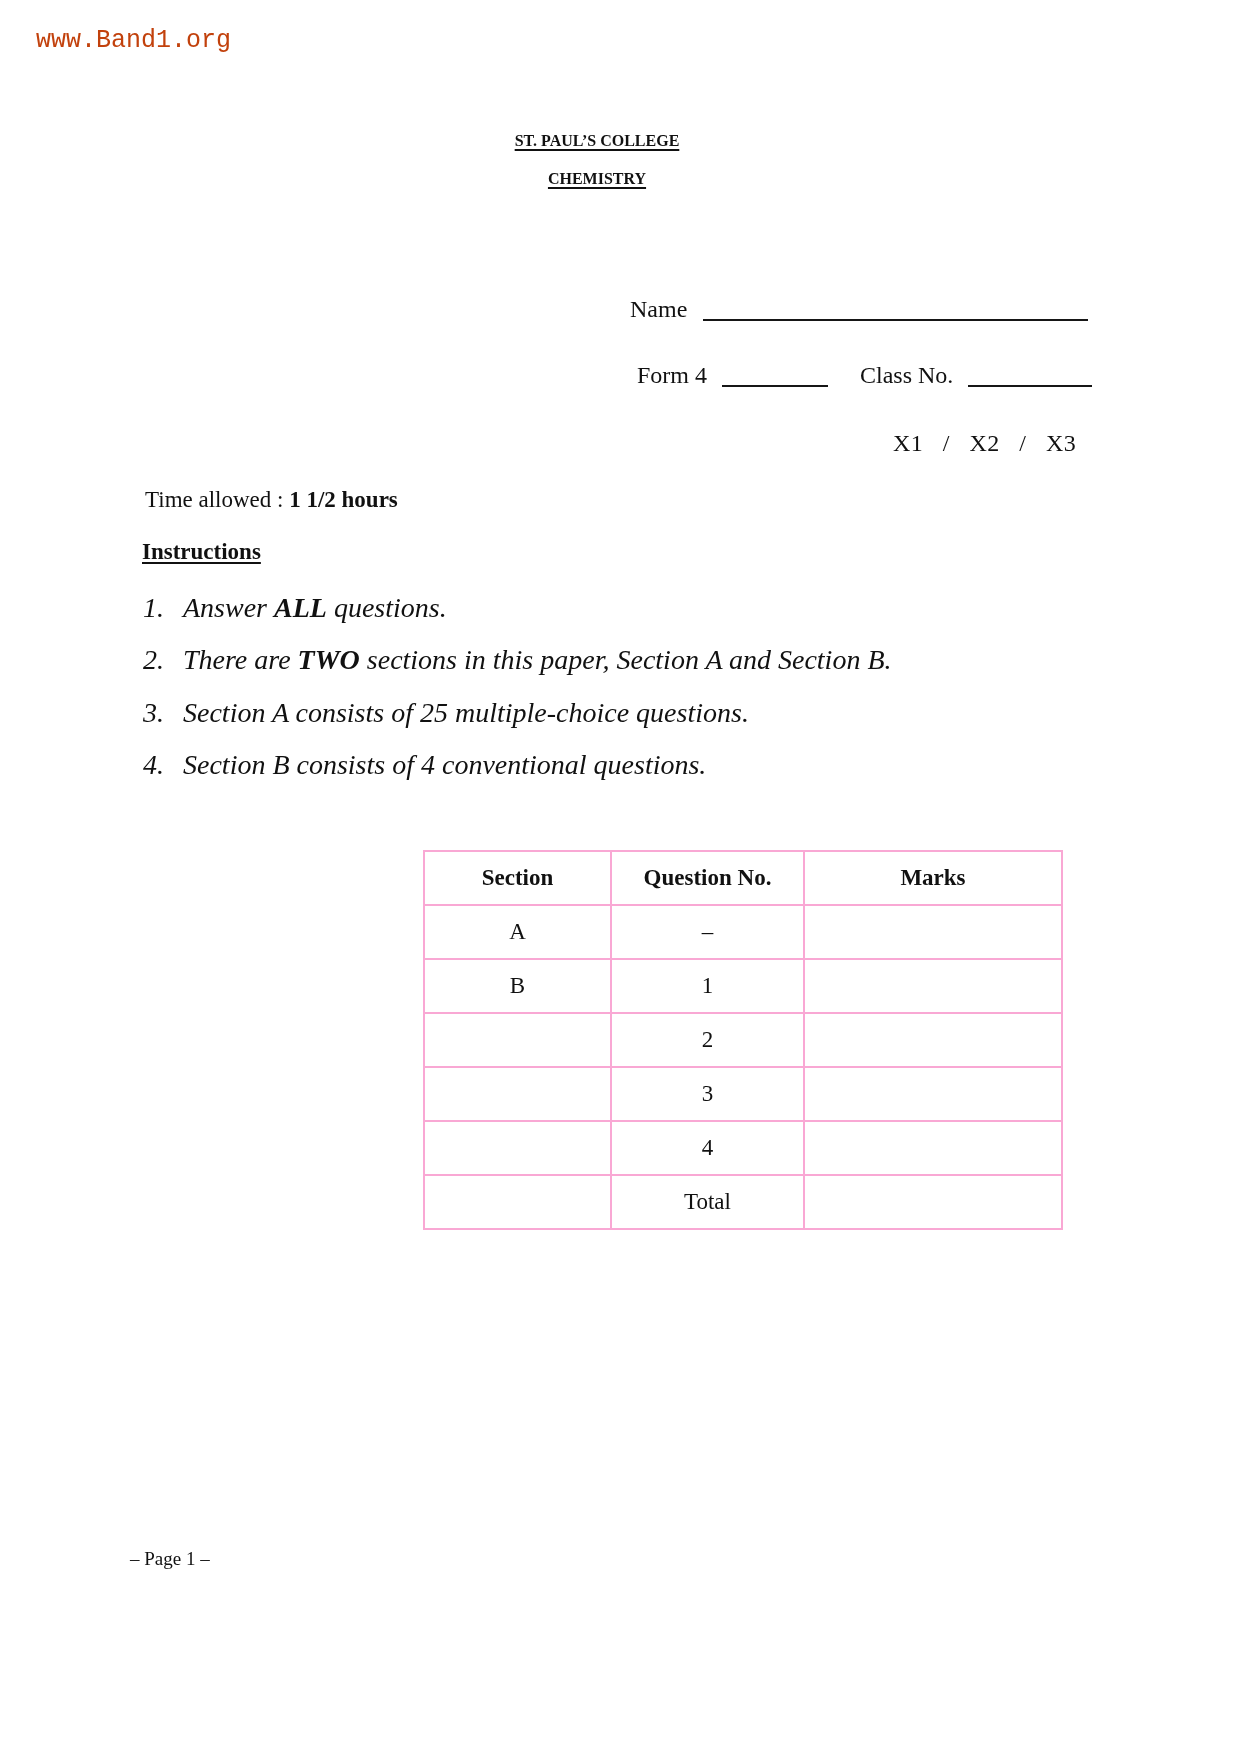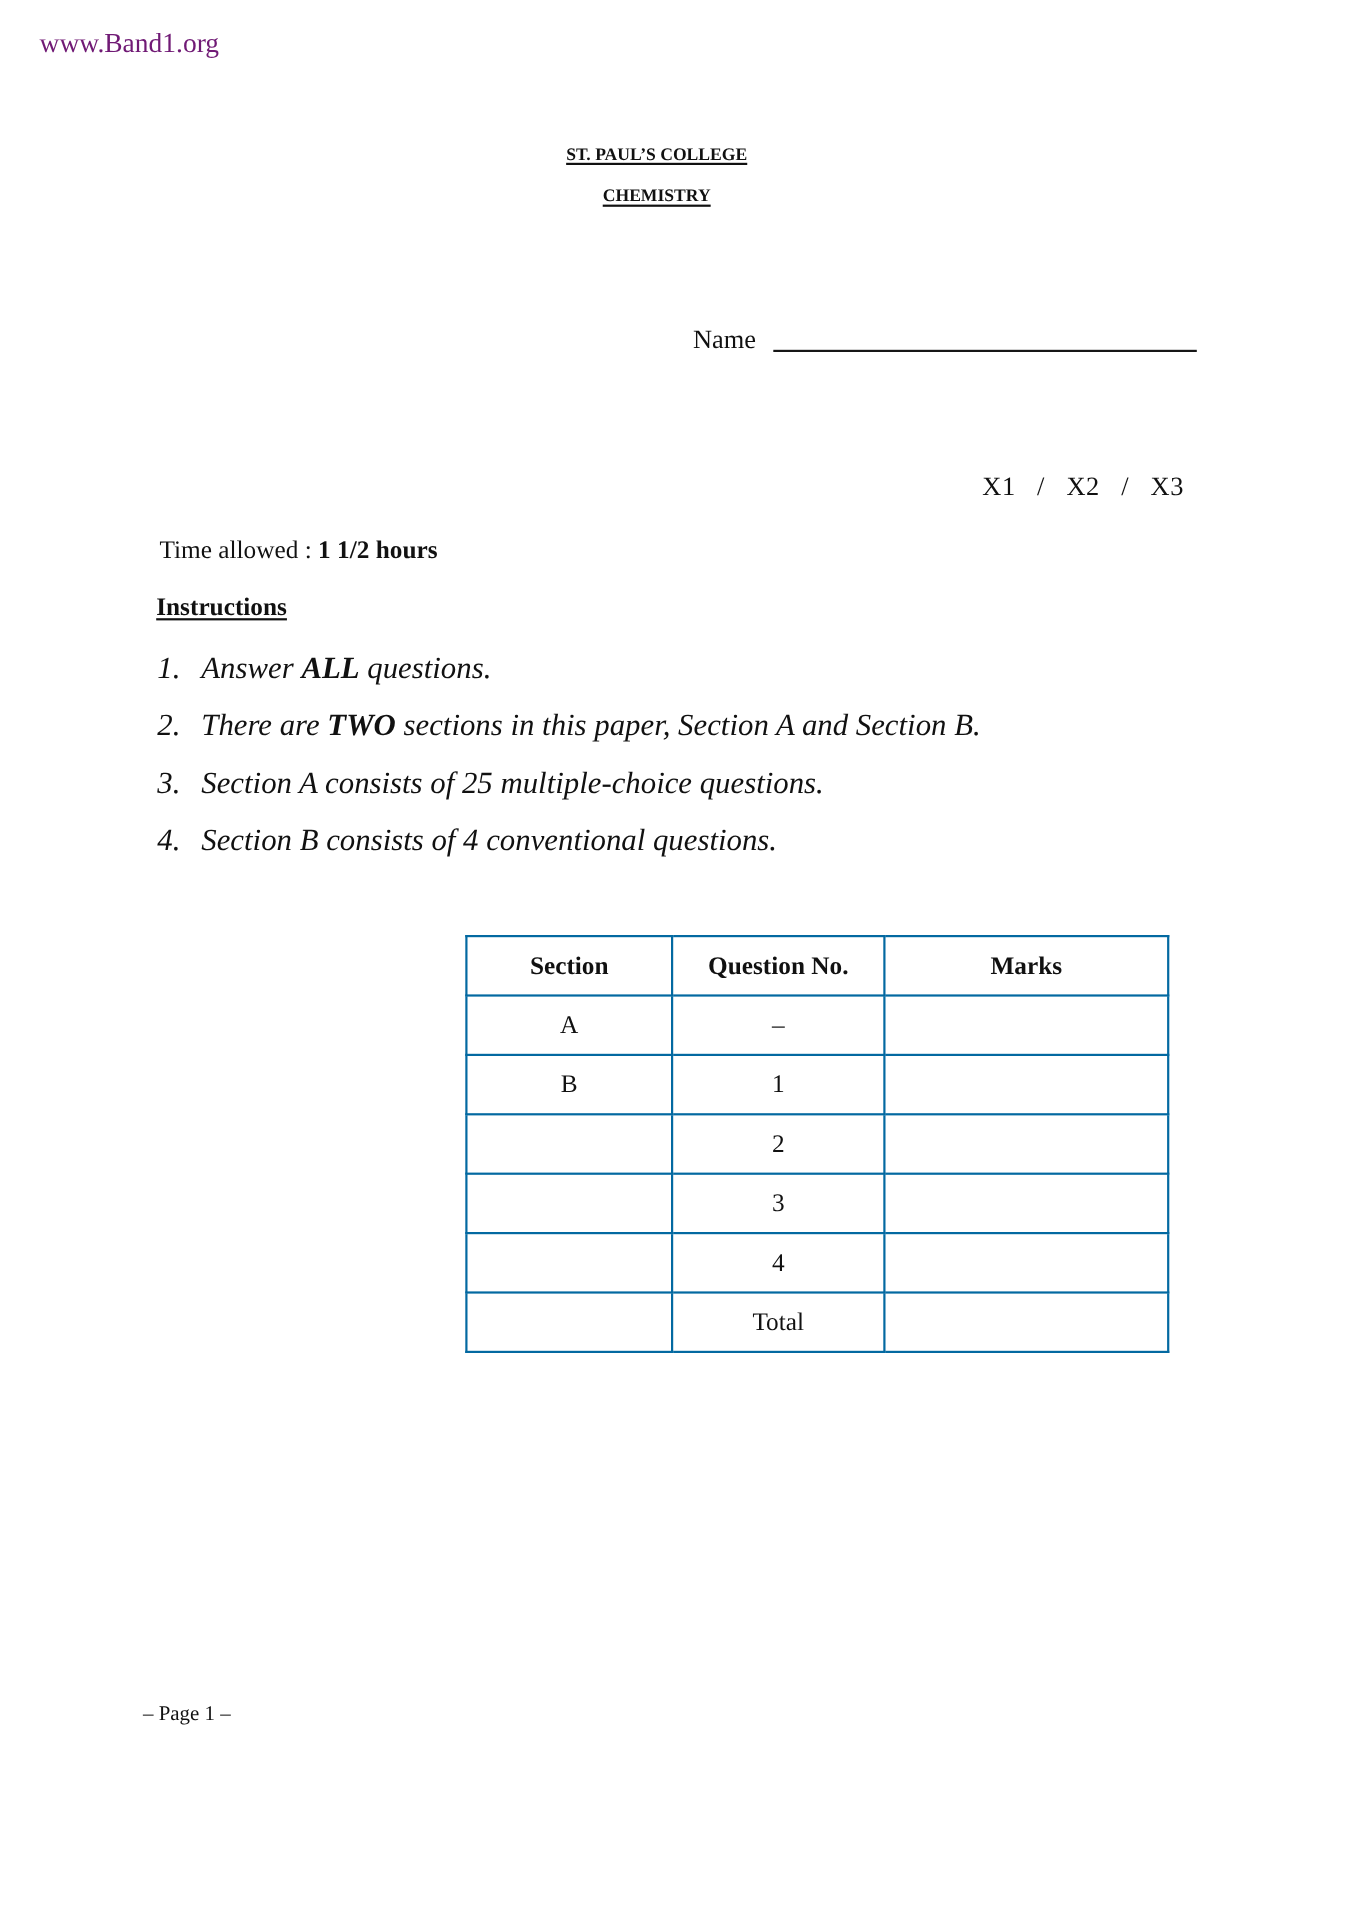--- a/index.html
+++ b/index.html
@@ -9,23 +9,23 @@
     height: 1754px;
     background: #ffffff;
     color: #111111;
     font-family: "Liberation Serif", serif;
     overflow: hidden;
   }
   .watermark {
     position: absolute;
     left: 36px;
     top: 26px;
-    font-family: Liberation Serif, serif;
+    font-family: Liberation Mono, monospace;
     font-size: 25px;
-    color: #701a75;
+    color: #c2410c;
   }
   .titles {
     position: absolute;
     left: 130px;
     top: 122px;
     width: 934px;
     text-align: center;
     line-height: 38px;
     font-size: 16px;
     font-weight: bold;
@@ -65,21 +65,21 @@
   .instr-item b { font-style: italic; }
   .marks-table {
     position: absolute;
     left: 423px;
     top: 850px;
     border-collapse: collapse;
     table-layout: fixed;
     font-size: 23px;
   }
   .marks-table th, .marks-table td {
-    border: 2px solid #0369a1;
+    border: 2px solid #f9a8d4;
     text-align: center;
     vertical-align: middle;
     padding: 0;
     height: 52px;
   }
   .marks-table th { font-weight: bold; }
   .col-section  { width: 187px; }
   .col-question { width: 193px; }
   .col-marks    { width: 258px; }
   .footer {
@@ -101,20 +101,26 @@
   <div class="titles">
     <div class="tline">ST. PAUL’S COLLEGE</div>
     <div class="tline">CHEMISTRY</div>
   </div>
 
   <div class="row name-row">
     <span>Name</span>
     <span class="uline" style="width:385px; margin-left:10px;"></span>
   </div>
 
+  <div class="row form-row">
+    <span>Form 4</span>
+    <span class="uline" style="width:106px; margin-left:9px;"></span>
+    <span style="margin-left:26px;">Class No.</span>
+    <span class="uline" style="width:124px; margin-left:9px;"></span>
+  </div>
 
   <div class="row xrow">X1   /   X2   /   X3</div>
 
   <div class="row time-row">
     <span>Time allowed : </span><b>1 1/2 hours</b>
   </div>
 
   <div class="instr-head">Instructions</div>
 
   <div class="instr-item" style="top:592px;">

